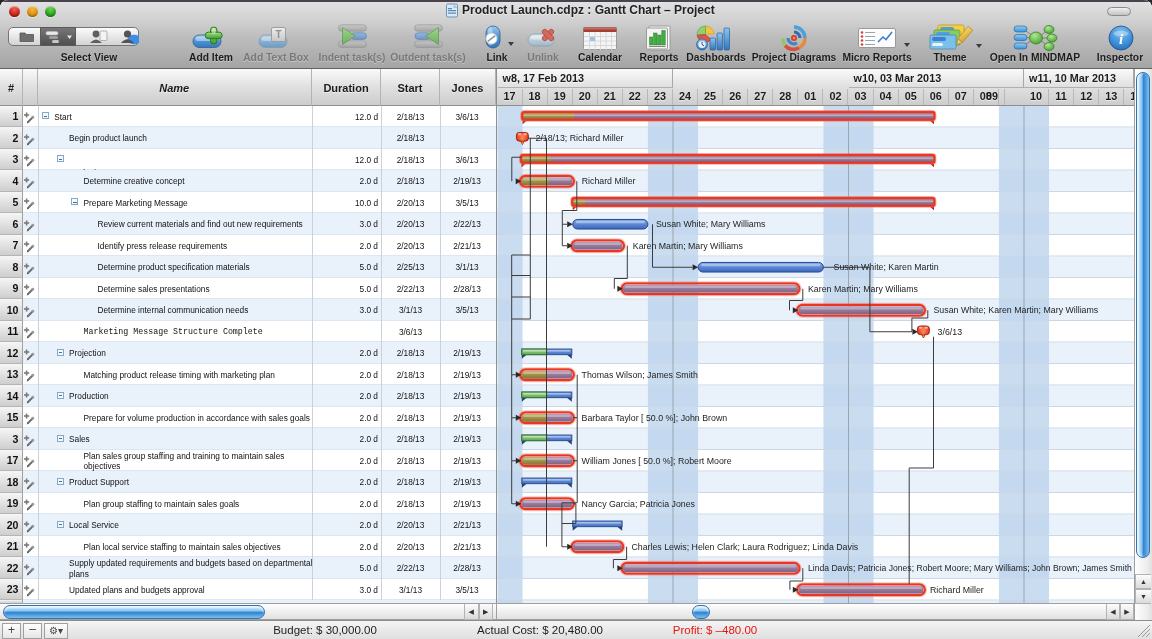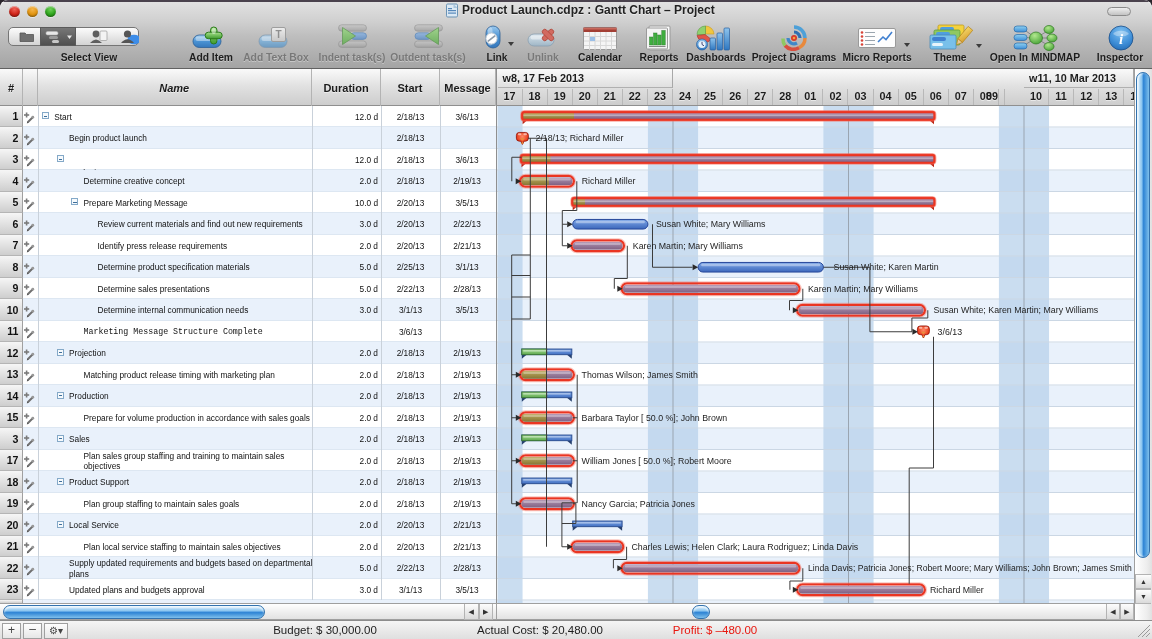--- a/index.html
+++ b/index.html
@@ -320,24 +320,25 @@
       <div class="tlabel" style="left:880px;width:140px;">Theme</div>
       <div class="tlabel" style="left:965px;width:140px;">Open In MINDMAP</div>
       <div class="tlabel" style="left:1050px;width:140px;">Inspector</div>
 </div>
 <div id="thdr">
       <div class="hcell" style="left:0px;width:23px;">#</div>
       <div class="hcell" style="left:23px;width:14.5px;"></div>
       <div class="hcell" style="left:37.5px;width:274.5px;font-style:italic;">Name</div>
       <div class="hcell" style="left:312px;width:69px;">Duration</div>
       <div class="hcell" style="left:381px;width:59px;">Start</div>
-      <div class="hcell" style="left:440px;width:56px;">Message</div>
+      <div class="hcell" style="left:440px;width:56px;">Jones</div>
     </div>
 <div id="ghdr">
       <div class="wk" style="left:0.5px;width:175.5px;">w8, 17 Feb 2013</div>
+      <div class="wk" style="left:351.5px;width:175.5px;">w10, 03 Mar 2013</div>
       <div class="wk" style="left:527px;width:110px;">w11, 10 Mar 2013</div>
       <div class="dy" style="left:0.5px;width:25.07px;">17</div>
       <div class="dy" style="left:25.57px;width:25.07px;">18</div>
       <div class="dy" style="left:50.64px;width:25.07px;">19</div>
       <div class="dy" style="left:75.71000000000001px;width:25.07px;">20</div>
       <div class="dy" style="left:100.78px;width:25.07px;">21</div>
       <div class="dy" style="left:125.85px;width:25.07px;">22</div>
       <div class="dy" style="left:150.92000000000002px;width:25.07px;">23</div>
       <div class="dy" style="left:175.99px;width:25.07px;">24</div>
       <div class="dy" style="left:201.06px;width:25.07px;">25</div>

